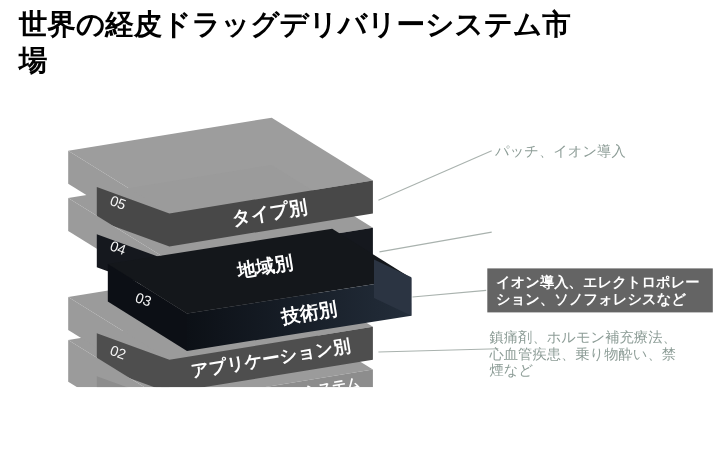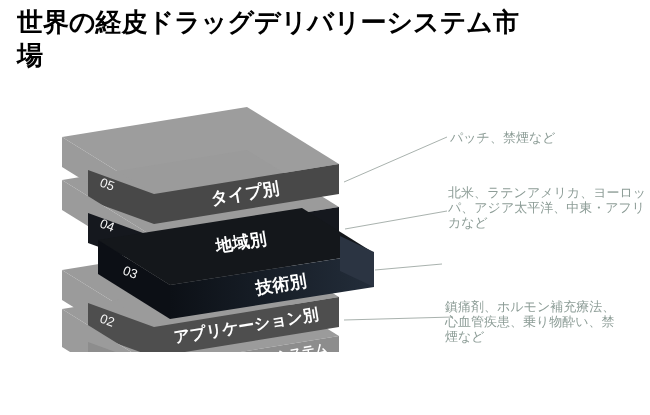--- a/index.html
+++ b/index.html
@@ -86,17 +86,17 @@
     <text class="num" x="99" y="364" transform="rotate(20 99 364)">01</text>
 
     <text class="band-label" x="246" y="199" transform="rotate(-9.3 246 199)">タイプ別</text>
     <text class="band-label" x="242" y="248" transform="rotate(-9.3 242 248)">地域別</text>
     <text class="band-label" x="282" y="290" transform="rotate(-9.3 282 290)">技術別</text>
     <text class="band-label mid" x="247" y="331" transform="rotate(-9.3 247 331)">アプリケーション別</text>
     <text class="band-label small" x="246" y="365" transform="rotate(-9.3 246 365)">ドラッグデリバリーシステム</text>
     <text class="band-label small" x="248" y="380" transform="rotate(-9.3 248 380)">の種類</text>
   </svg>
 
-  <div class="ann" style="left:450px;top:130px;width:190px;">パッチ、禁煙など</div>
-  <div class="ann" style="left:448px;top:185px;width:200px;">北米、ラテンアメリカ、ヨーロッパ、アジア太平洋、中東・アフリカなど</div>
+  <div class="ann" style="left:450px;top:130px;width:190px;">パッチ、イオン導入</div>
+  <div class="ann highlight" style="left:443px;top:244px;width:189px;">イオン導入、エレクトロポレーション、ソノフォレシスなど</div>
   <div class="ann" style="left:445px;top:299px;width:176px;">鎮痛剤、ホルモン補充療法、心血管疾患、乗り物酔い、禁煙など</div>
 
 </div>
 
 </body></html>

